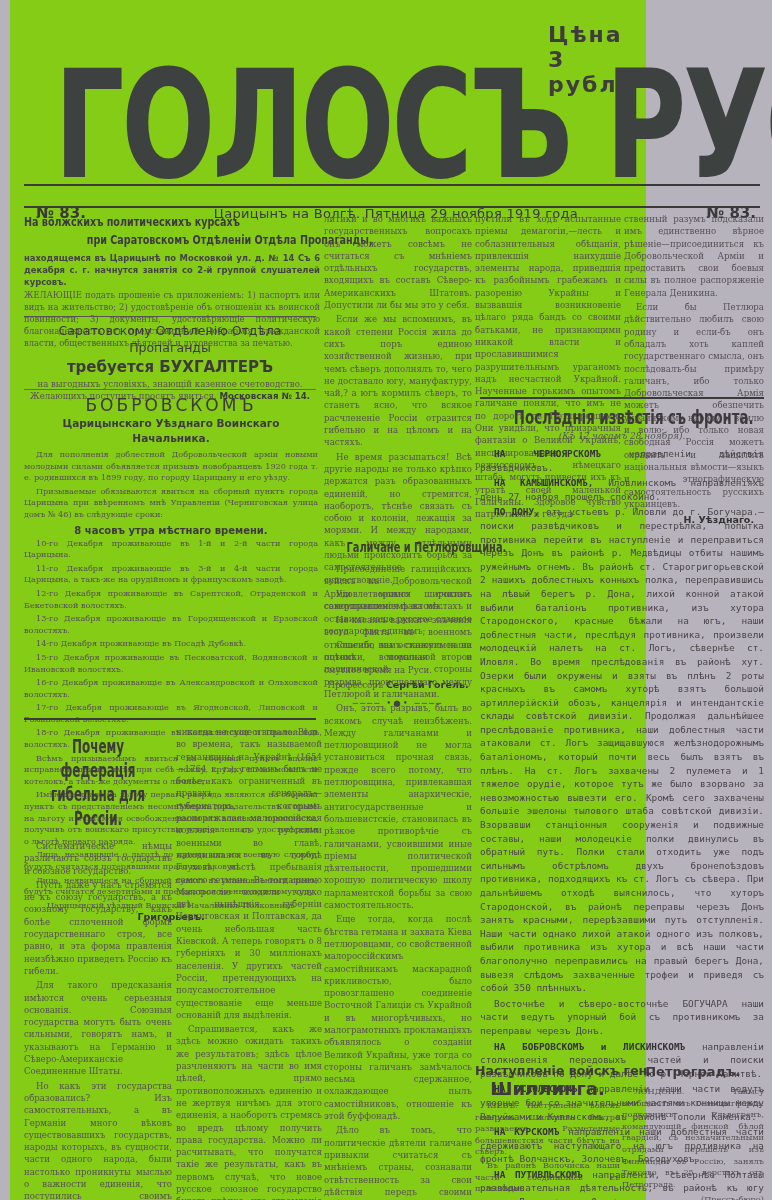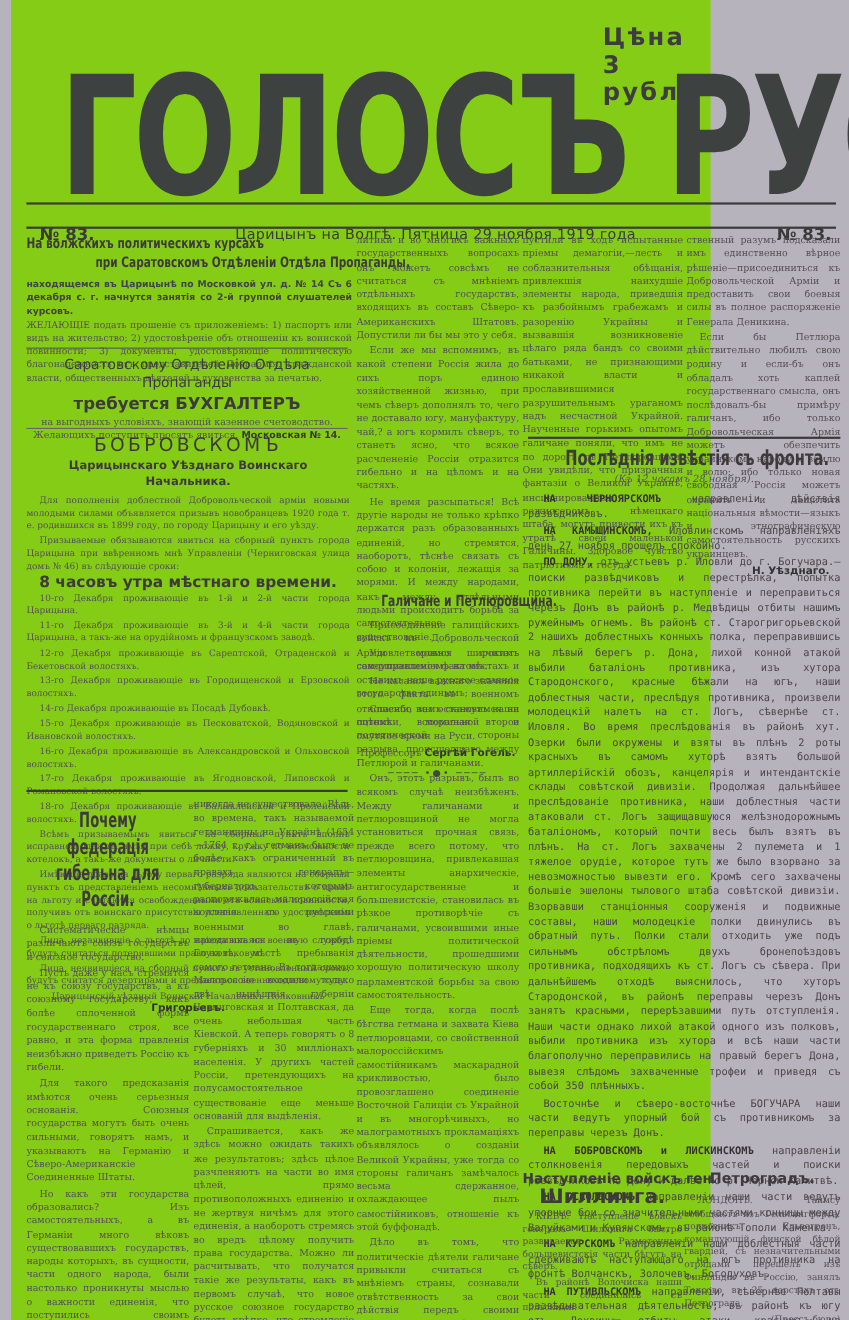--- a/index.html
+++ b/index.html
@@ -58,21 +58,21 @@
     </div>
   </div>
   <div class="abs rule" style="left:14px;top:389px;width:292px;height:1px;background:#666;"></div>
 
   <div class="abs" style="left:14px;top:394px;width:294px;">
     <div class="hd" style="font-size:17px;line-height:22px;font-weight:normal;letter-spacing:3px;">БОБРОВСКОМЪ</div>
     <div class="hd" style="font-size:10.5px;line-height:15px;">Царицынскаго Уѣзднаго Воинскаго Начальника.</div>
     <div class="col" style="position:static;font-size:8.1px;line-height:11.6px;margin-top:3px;">
       <p>Для пополненія доблестной Добровольческой арміи новыми молодыми силами объявляется призывъ новобранцевъ 1920 года т. е. родившихся въ 1899 году, по городу Царицыну и его уѣзду.</p>
       <p>Призываемые обязываются явиться на сборный пунктъ города Царицына при ввѣренномъ мнѣ Управленіи (Черниговская улица домъ № 46) въ слѣдующіе сроки:</p>
-      <div class="hd" style="font-size:14px;line-height:15px;">8 часовъ утра мѣстнаго времени.</div>
+      <div class="hd" style="font-size:10px;line-height:15px;">8 часовъ утра мѣстнаго времени.</div>
       <p>10-го Декабря проживающіе въ 1-й и 2-й части города Царицына.</p>
       <p>11-го Декабря проживающіе въ 3-й и 4-й части города Царицына, а такъ-же на орудійномъ и французскомъ заводѣ.</p>
       <p>12-го Декабря проживающіе въ Сарептской, Отраденской и Бекетовской волостяхъ.</p>
       <p>13-го Декабря проживающіе въ Городищенской и Ерзовской волостяхъ.</p>
       <p>14-го Декабря проживающіе въ Посадѣ Дубовкѣ.</p>
       <p>15-го Декабря проживающіе въ Песковатской, Водяновской и Ивановской волостяхъ.</p>
       <p>16-го Декабря проживающіе въ Александровской и Ольховской волостяхъ.</p>
       <p>17-го Декабря проживающіе въ Ягодновской, Липовской и Романовской волостяхъ.</p>
       <p>18-го Декабря проживающіе въ Балыклейской и Пролейской волостяхъ.</p>
       <p>Всѣмъ призываемымъ явиться на сборный пунктъ вполнѣ исправной одеждѣ, имѣя при себѣ ложку, кружку по возможности котелокъ, а такъ-же документы о личности.</p>

